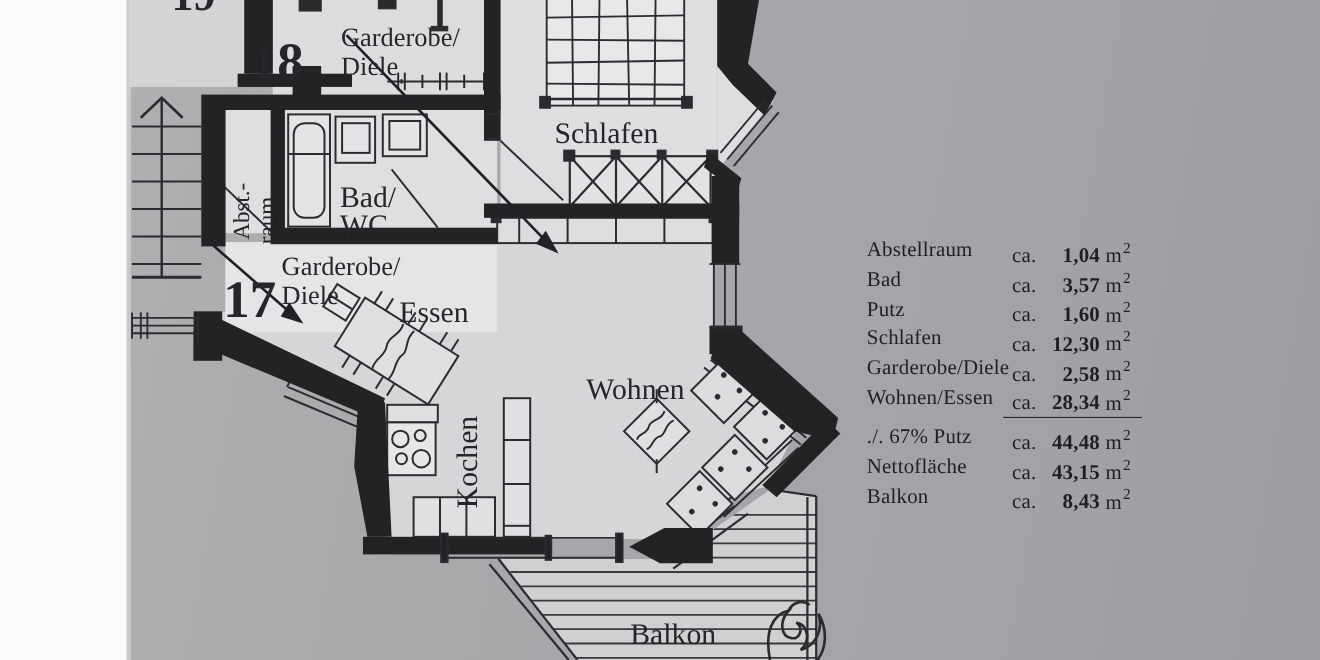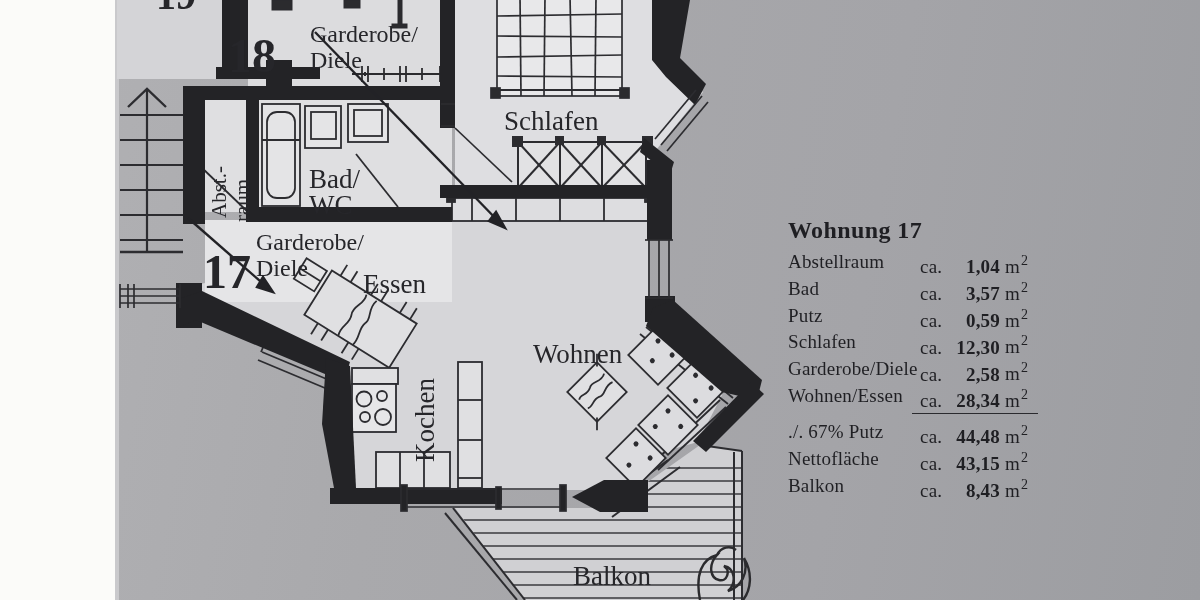--- a/index.html
+++ b/index.html
@@ -343,21 +343,20 @@
     <text class="rm" x="256" y="276">Diele</text>
 
     <text class="rm-lg" x="363" y="293">Essen</text>
     <text class="rm-lg" transform="translate(434,462) rotate(-90)">Kochen</text>
     <text class="rm-lg" x="533" y="363">Wohnen</text>
     <text class="rm-lg" x="573" y="585">Balkon</text>
   </g>
 </svg>
 
 <div class="area-table">
-  <div class="area-title">Wohnung 17</div>
 
   <div class="trow">
     <span class="tlabel">Abstellraum</span>
     <span class="tgroup">
           <span class="tca">ca.</span>
           <span class="tval">1,04</span>
           <span class="tunit"><span>m</span><sup>2</sup></span>
         </span>
   </div>
   <div class="trow">
@@ -365,21 +364,21 @@
     <span class="tgroup">
           <span class="tca">ca.</span>
           <span class="tval">3,57</span>
           <span class="tunit"><span>m</span><sup>2</sup></span>
         </span>
   </div>
   <div class="trow">
     <span class="tlabel">Putz</span>
     <span class="tgroup">
           <span class="tca">ca.</span>
-          <span class="tval">0,59</span>
+          <span class="tval">1,60</span>
           <span class="tunit"><span>m</span><sup>2</sup></span>
         </span>
   </div>
   <div class="trow">
     <span class="tlabel">Schlafen</span>
     <span class="tgroup">
           <span class="tca">ca.</span>
           <span class="tval">12,30</span>
           <span class="tunit"><span>m</span><sup>2</sup></span>
         </span>

